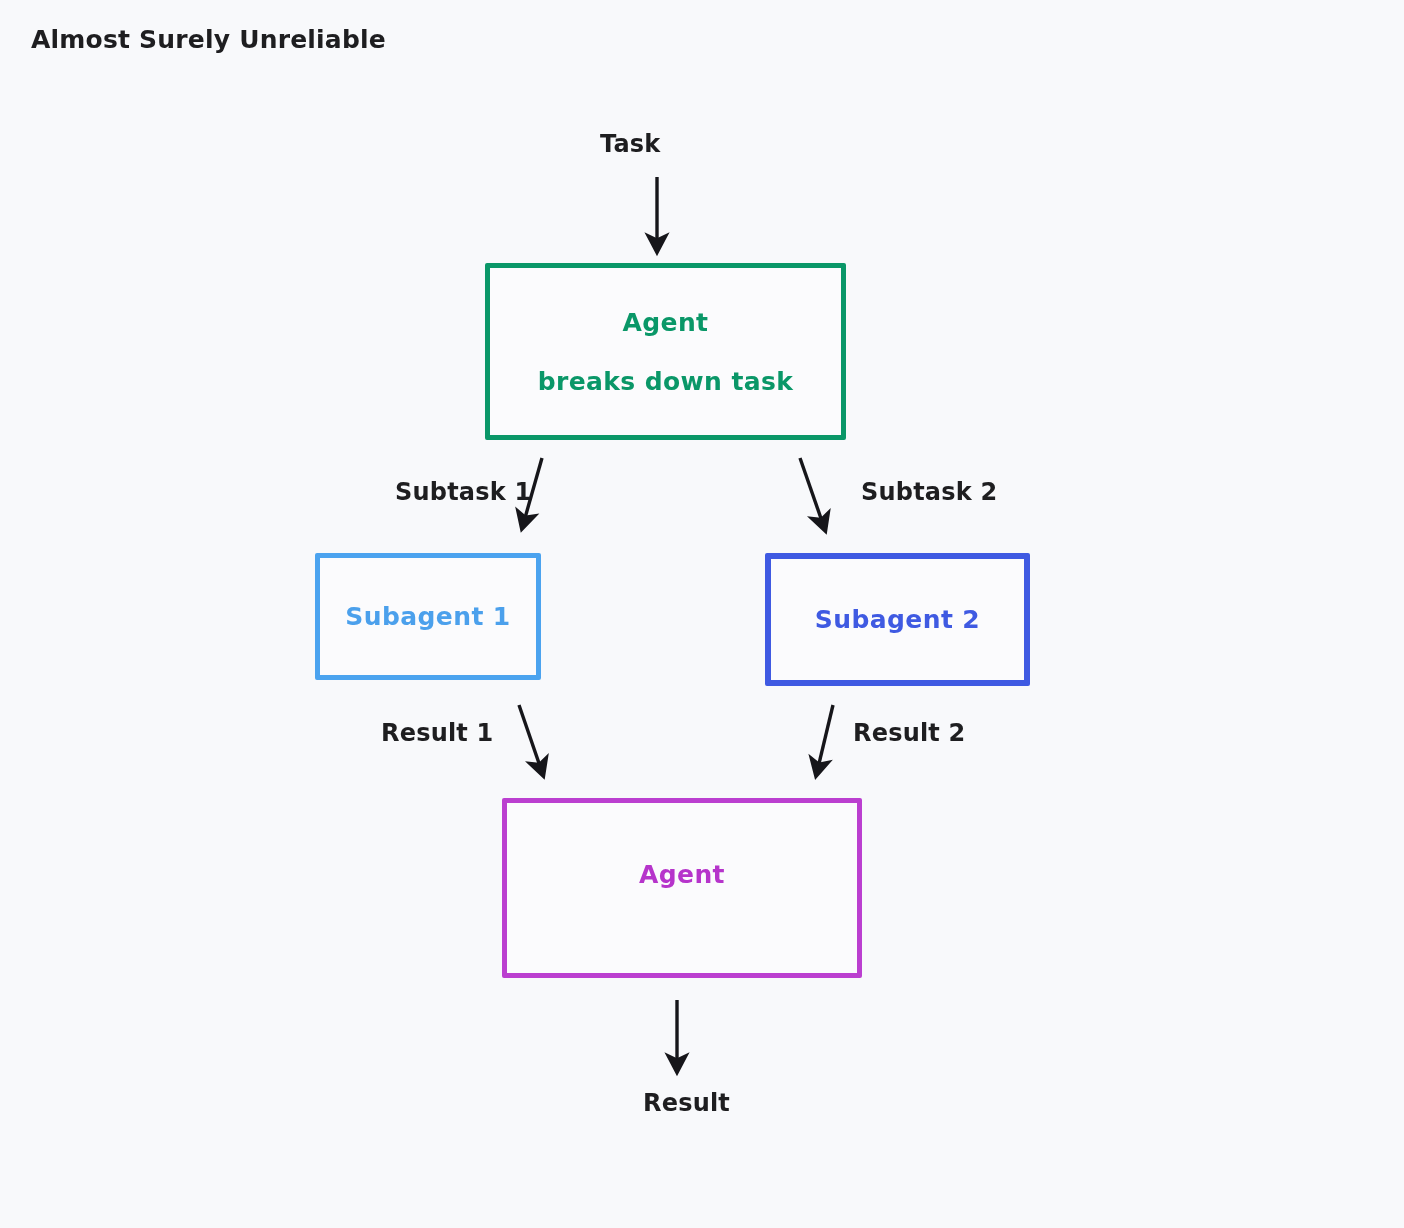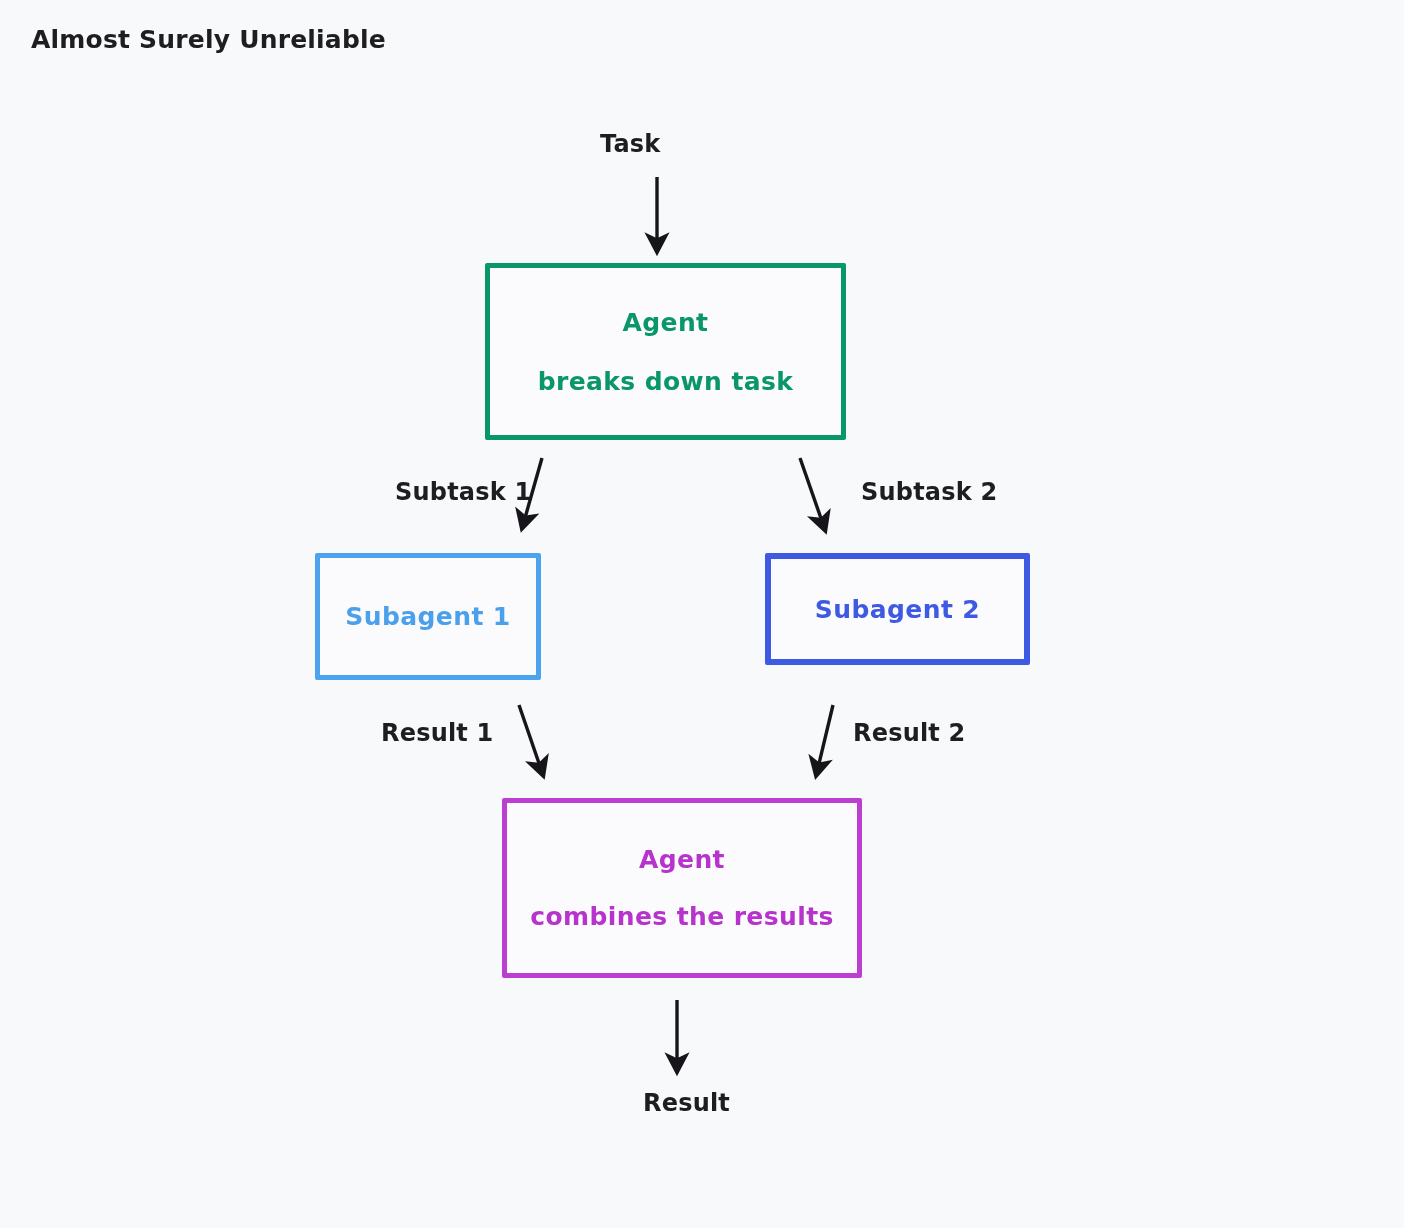--- a/index.html
+++ b/index.html
@@ -84,21 +84,21 @@
     height: 127px;
     border-width: 5px;
     border-color: #4ba3ef;
     color: #4ba0ec;
   }
 
   #node-subagent-2 {
     left: 765px;
     top: 553px;
     width: 265px;
-    height: 112px;
+    height: 133px;
     border-width: 6px;
     border-color: #3f5ae2;
     color: #3f5ae2;
   }
 
   #node-agent-combine {
     left: 502px;
     top: 798px;
     width: 360px;
     height: 180px;
@@ -160,21 +160,20 @@
   <div class="node" id="node-subagent-1">
     <span class="line1">Subagent 1</span>
   </div>
 
   <div class="node" id="node-subagent-2">
     <span class="line1">Subagent 2</span>
   </div>
 
   <div class="node" id="node-agent-combine">
     <span class="line1">Agent</span>
-    <span class="line2">combines the results</span>
   </div>
 
   <div class="edge-label" id="label-task">Task</div>
 
   <div class="edge-label" id="label-subtask-1">Subtask 1</div>
 
   <div class="edge-label" id="label-subtask-2">Subtask 2</div>
 
   <div class="edge-label" id="label-result-1">Result 1</div>
 

